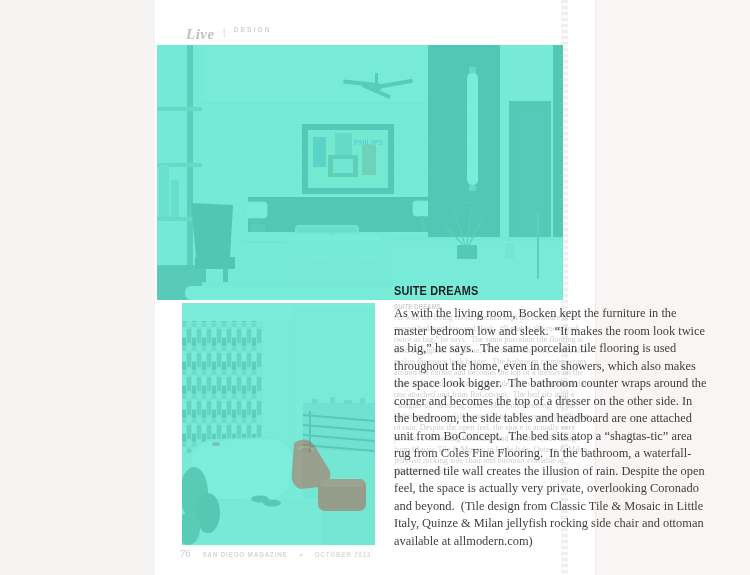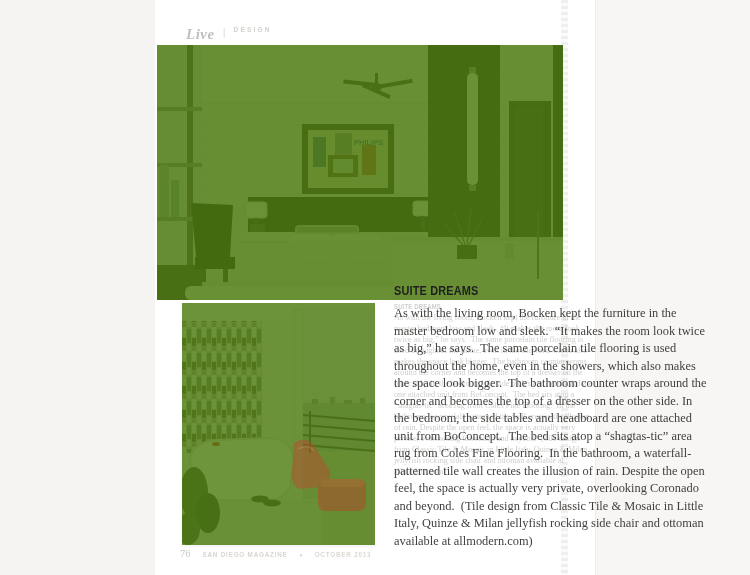--- a/index.html
+++ b/index.html
@@ -11,21 +11,21 @@
   .page-edge{position:absolute;left:561px;top:0;width:7px;height:575px;
              background:repeating-linear-gradient(180deg,#ebe9e7 0 3px,#fbfaf9 3px 6px);
              opacity:.75;}
   
   .masthead{position:absolute;left:186px;top:26px;display:flex;align-items:flex-start;gap:8px;}
   .masthead .live{font-style:italic;font-weight:bold;font-size:15px;color:#c2c0be;letter-spacing:.5px;}
   .masthead .bar{color:#dedcd9;font-size:11px;font-family:"Liberation Sans",sans-serif;}
   .masthead .design{font-family:"Liberation Sans",sans-serif;font-size:6.5px;
                     letter-spacing:2.2px;color:#d3d0cc;font-weight:bold;}
   
-  .photo{position:absolute;background:#4d7c0f;overflow:hidden;}
+  .photo{position:absolute;background:#5eead4;overflow:hidden;}
   .photo1{left:157px;top:45px;width:406px;height:255px;}
   .photo2{left:182px;top:303px;width:193px;height:242px;box-shadow:0 2px 3px rgba(0,0,0,.05);}
   .photo svg{display:block;}
   
   .ghost{position:absolute;left:394px;top:303px;width:200px;color:#a8a6a3;opacity:.55;
          pointer-events:none;}
   .ghost .g-head{font-family:"Liberation Sans",sans-serif;font-weight:bold;font-size:7px;
                  letter-spacing:.2px;transform:scaleX(.85);transform-origin:left;}
   .ghost .g-body{font-size:8.2px;line-height:11px;white-space:pre-wrap;margin-top:2px;}
   

